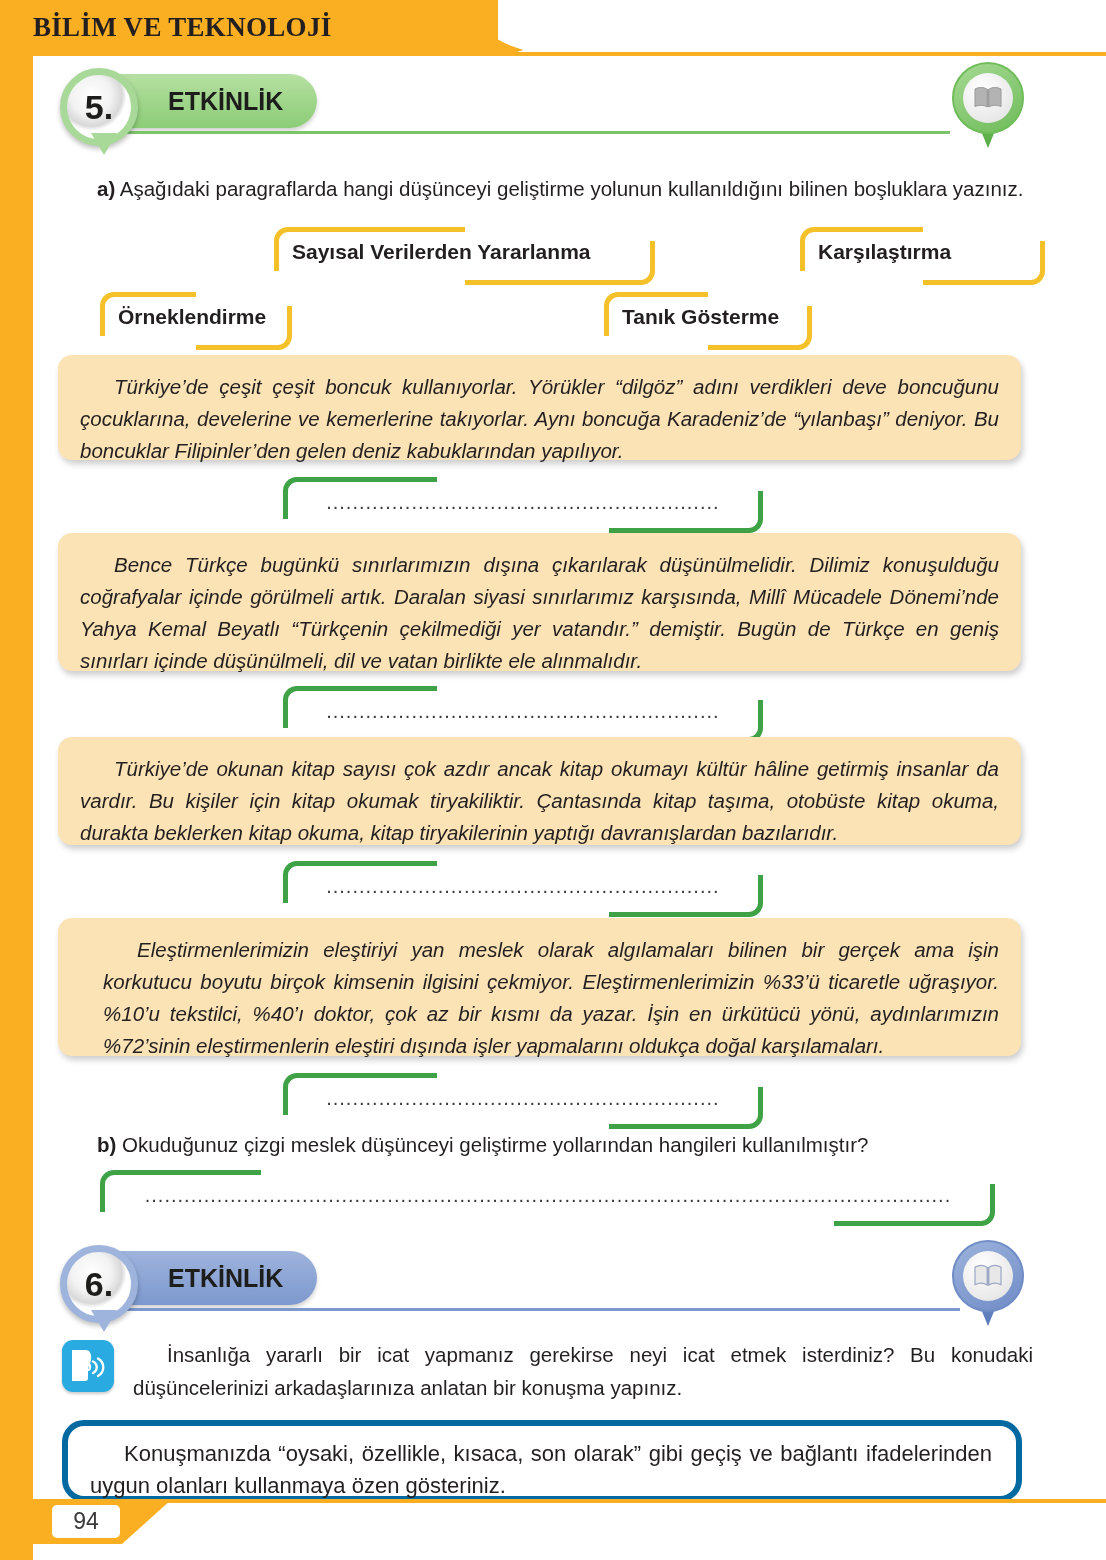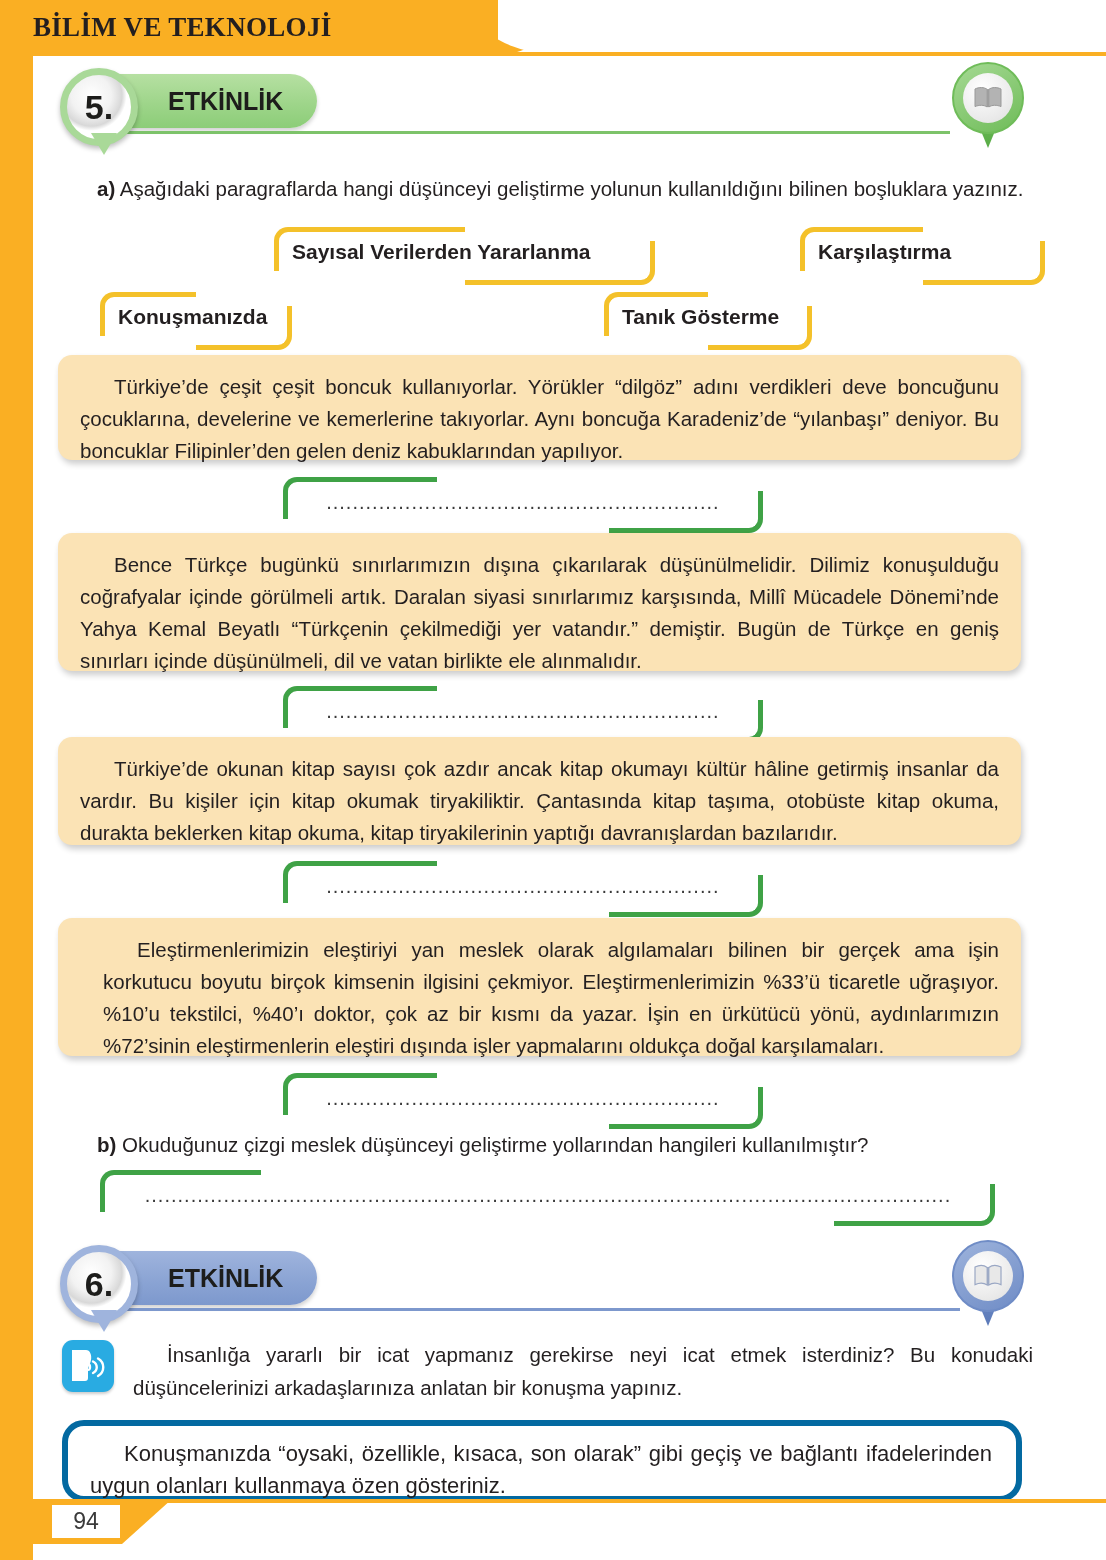--- a/index.html
+++ b/index.html
@@ -28,21 +28,21 @@
     font-size:27px;font-weight:bold;letter-spacing:.3px;color:#231f20;font-family:Liberation Serif, serif;
   }
   .footer-band{position:absolute;left:0;top:1499px;width:122px;height:45px;background:#FAAF23;}
   .footer-band::after{
     content:"";position:absolute;left:122px;top:0;width:50px;height:45px;background:#FAAF23;
     clip-path:polygon(0 0,100% 0,0 100%);
   }
   .footer-rule{position:absolute;left:120px;top:1499px;width:986px;height:4px;background:#FAAF23;}
   .page-num{
     position:absolute;left:52px;top:1505px;width:68px;height:33px;background:#ffffff;
-    border-radius:0;display:flex;align-items:center;justify-content:center;
+    border-radius:5px;display:flex;align-items:center;justify-content:center;
     font-size:23px;color:#3a3a3a;
   }
 
   
   .activity{position:absolute;height:74px;}
   .act-pill{
     position:absolute;left:90px;top:6px;height:54px;border-radius:27px;
     display:flex;align-items:center;padding-left:78px;padding-right:34px;
     font-size:25px;font-weight:bold;color:#1d1d1b;
     box-shadow:0 3px 4px rgba(0,0,0,.18);
@@ -103,20 +103,21 @@
     border-bottom-right-radius:14px;box-sizing:border-box;
   }
 
   
   .para{
     position:absolute;background:#FBE3B5;border-radius:14px;
     box-shadow:2px 4px 6px rgba(0,0,0,.20);
     padding:16px 22px 14px 22px;box-sizing:border-box;
     font-size:20.5px;line-height:32px;text-align:justify;
     color:#231f20;
+    font-style:italic;
   }
   .para .ind{display:inline-block;width:34px;}
 
   
   .ansbox{position:absolute;height:56px;}
   .ansbox .gb-l{
     position:absolute;left:0;top:0;height:42px;width:32%;
     border-left:5px solid #3FA246;border-top:5px solid #3FA246;
     border-top-left-radius:14px;box-sizing:border-box;
   }
@@ -196,21 +197,21 @@
 
 <div class="ylabel" style="left:800px;top:227px;width:245px;">
   <div class="br-l"></div>
   <div class="br-r"></div>
   <div class="txt">Karşılaştırma</div>
 </div>
 
 <div class="ylabel" style="left:100px;top:292px;width:192px;">
   <div class="br-l"></div>
   <div class="br-r"></div>
-  <div class="txt">Konuşmanızda</div>
+  <div class="txt">Örneklendirme</div>
 </div>
 
 <div class="ylabel" style="left:604px;top:292px;width:208px;">
   <div class="br-l"></div>
   <div class="br-r"></div>
   <div class="txt">Tanık Gösterme</div>
 </div>
 
 <div class="para" style="left:58px;top:355px;width:963px;height:105px;">
   <span class="ind"></span><span>Türkiye’de çeşit çeşit boncuk kullanıyorlar. Yörükler “dilgöz” adını verdikleri deve boncuğunu çocuklarına, develerine ve kemerlerine takıyorlar. Aynı boncuğa Karadeniz’de “yılanbaşı” deniyor. Bu boncuklar Filipinler’den gelen deniz kabuklarından yapılıyor.</span>

